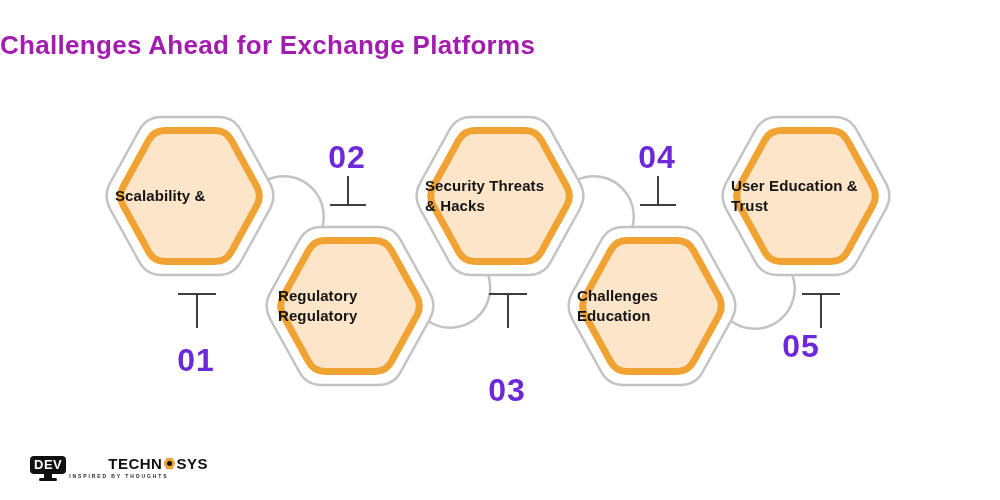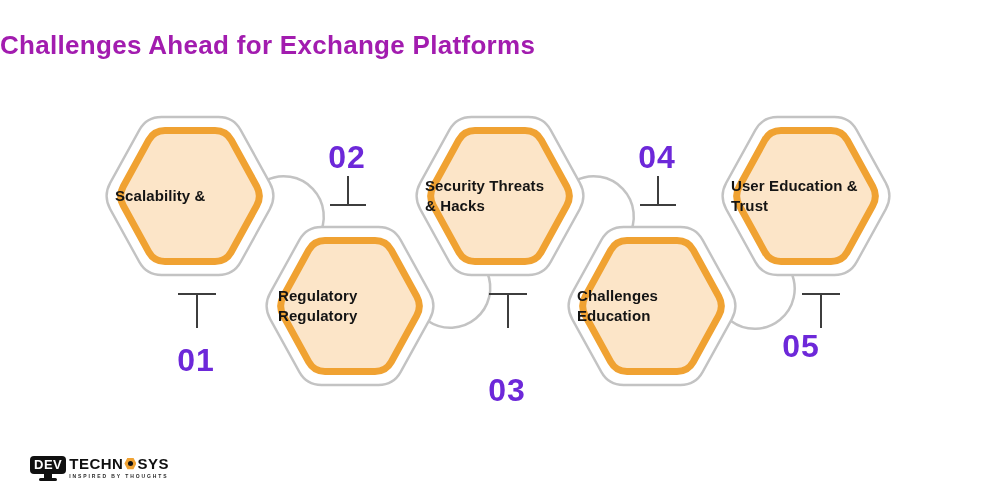--- a/index.html
+++ b/index.html
@@ -25,21 +25,21 @@
   
   .logo{position:absolute;left:30px;top:456px;display:flex;align-items:flex-start;gap:3px;}
   .monitor-wrap{display:flex;flex-direction:column;align-items:center;}
   .monitor{
     background:#101010;color:#ffffff;border-radius:4px;padding:2px 4px 3px 4px;
     font-size:13px;font-weight:800;letter-spacing:.5px;line-height:1;
   }
   .monitor-neck{width:8px;height:4px;background:#101010;}
   .monitor-base{width:18px;height:3px;background:#101010;border-radius:2px;}
   .brand{display:flex;flex-direction:column;}
-  .brand-row{display:flex;align-items:center;gap:1px;}
+  .brand-row{display:flex;align-items:center;gap:1px;margin-left:39px;}
   .brand-txt{font-size:15px;font-weight:800;color:#101010;letter-spacing:.5px;line-height:1;}
   .gear{display:inline-block;position:relative;width:12px;height:12px;
     background:#F0A232;
     clip-path:polygon(25% 3%,75% 3%,100% 50%,75% 97%,25% 97%,0 50%);}
   .gear::after{content:"";position:absolute;left:3.5px;top:3.5px;width:5px;height:5px;
     border-radius:50%;background:#101010;}
   .tagline{font-size:5px;font-weight:700;color:#2a2a2a;letter-spacing:1.9px;margin-top:2px;}
 </style>
 </head>
 <body>

